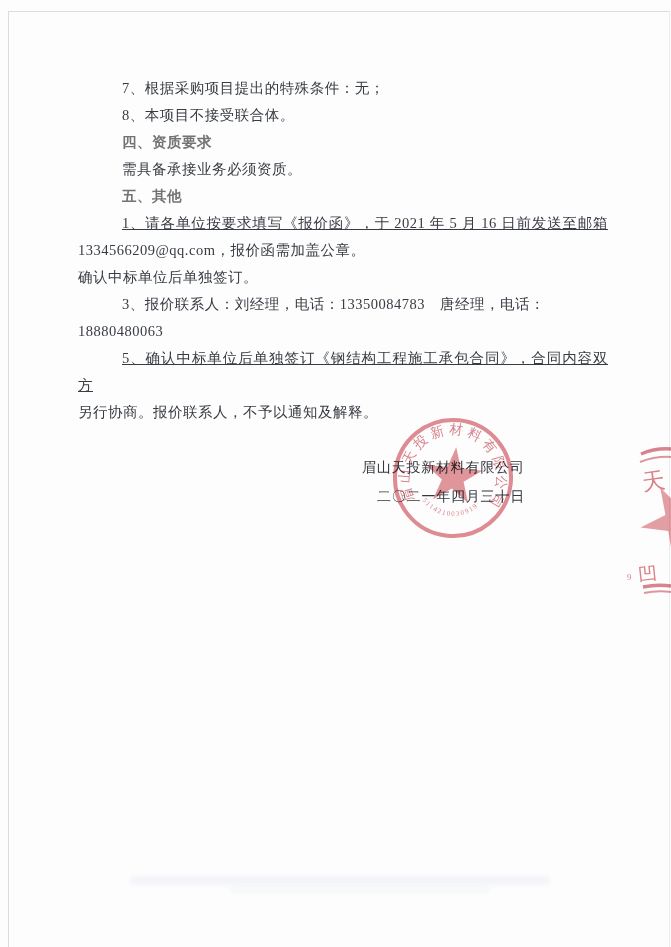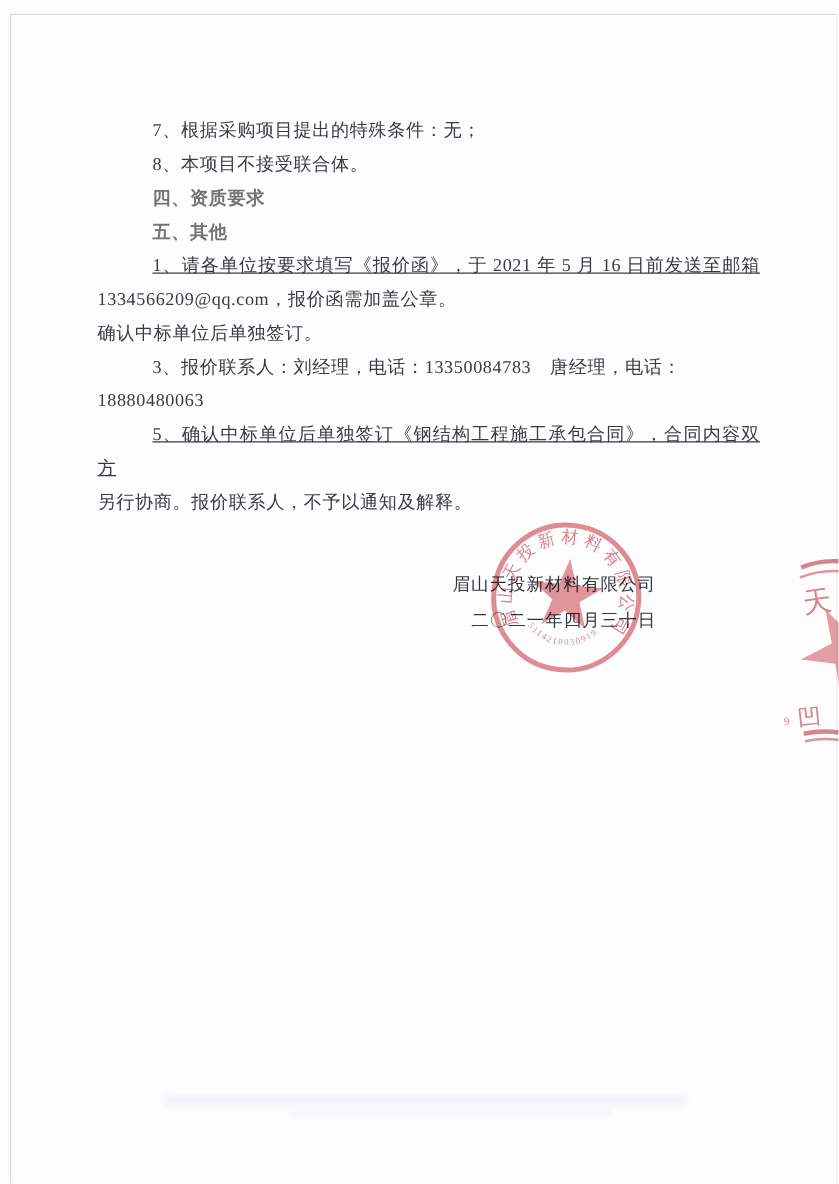--- a/index.html
+++ b/index.html
@@ -10,21 +10,20 @@
   }
   .scan-frame{
     position:absolute;left:8px;top:11px;right:1px;bottom:0;
     border-left:1px solid #dcdce0;border-top:1px solid #dcdce0;border-right:1px solid #ececef;
     background:#fdfdfd;
   }
   .doc{
     position:absolute;left:78px;top:75px;width:530px;
     font-size:14.5px;line-height:27px;color:#373b42;
     letter-spacing:.5px;
-    margin-top:17px;
   }
   .line{white-space:pre-wrap;}
   .line.indent{text-indent:44px;}
   .line.bold{font-weight:bold;color:#737373;}
   .line.justify{text-align:justify;text-align-last:justify;text-decoration:underline;}
   .sig{
     position:absolute;color:#32363d;font-size:14px;letter-spacing:.8px;white-space:nowrap;
   }
   .sig.company{left:362px;top:459px;}
   .sig.date{left:377px;top:488px;}
@@ -42,20 +41,21 @@
 </style>
 </head>
 <body>
 
 <div class="scan-frame"></div>
 
 <div class="doc">
     <div class="line indent">7、根据采购项目提出的特殊条件：无；</div>
     <div class="line indent">8、本项目不接受联合体。</div>
     <div class="line indent bold">四、资质要求</div>
+    <div class="line indent">需具备承接业务必须资质。</div>
     <div class="line indent bold">五、其他</div>
     <div class="line indent justify">1、请各单位按要求填写《报价函》，于 2021 年 5 月 16 日前发送至邮箱</div>
     <div class="line">1334566209@qq.com，报价函需加盖公章。</div>
     <div class="line">确认中标单位后单独签订。</div>
     <div class="line indent">3、报价联系人：刘经理，电话：13350084783　唐经理，电话：18880480063</div>
     <div class="line indent justify">5、确认中标单位后单独签订《钢结构工程施工承包合同》，合同内容双方</div>
     <div class="line">另行协商。报价联系人，不予以通知及解释。</div>
   </div>
 
 <div class="sig company">眉山天投新材料有限公司</div>

